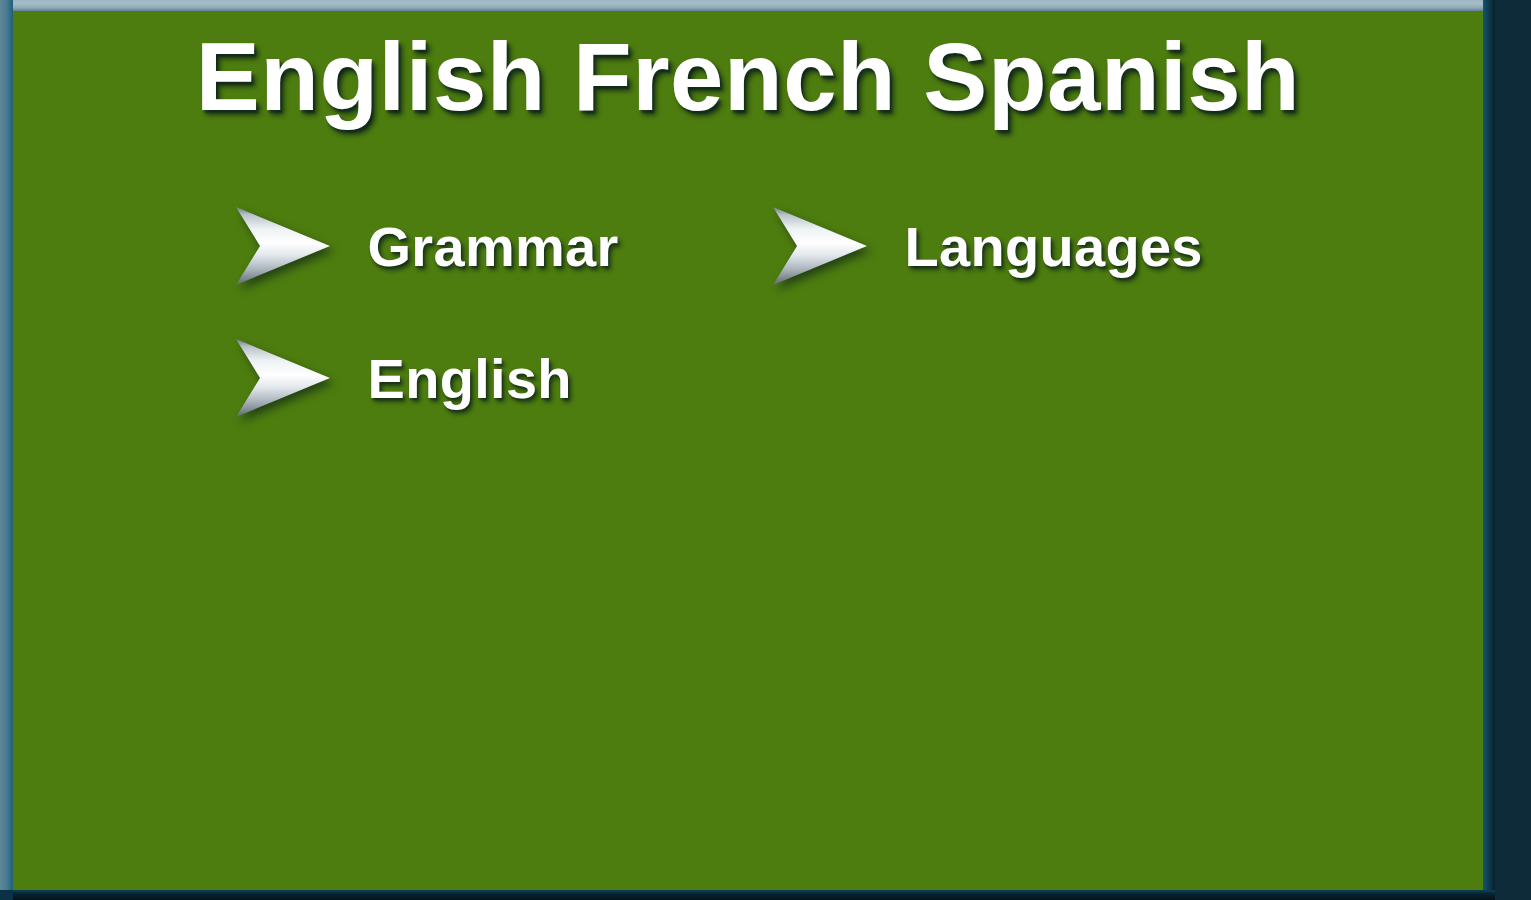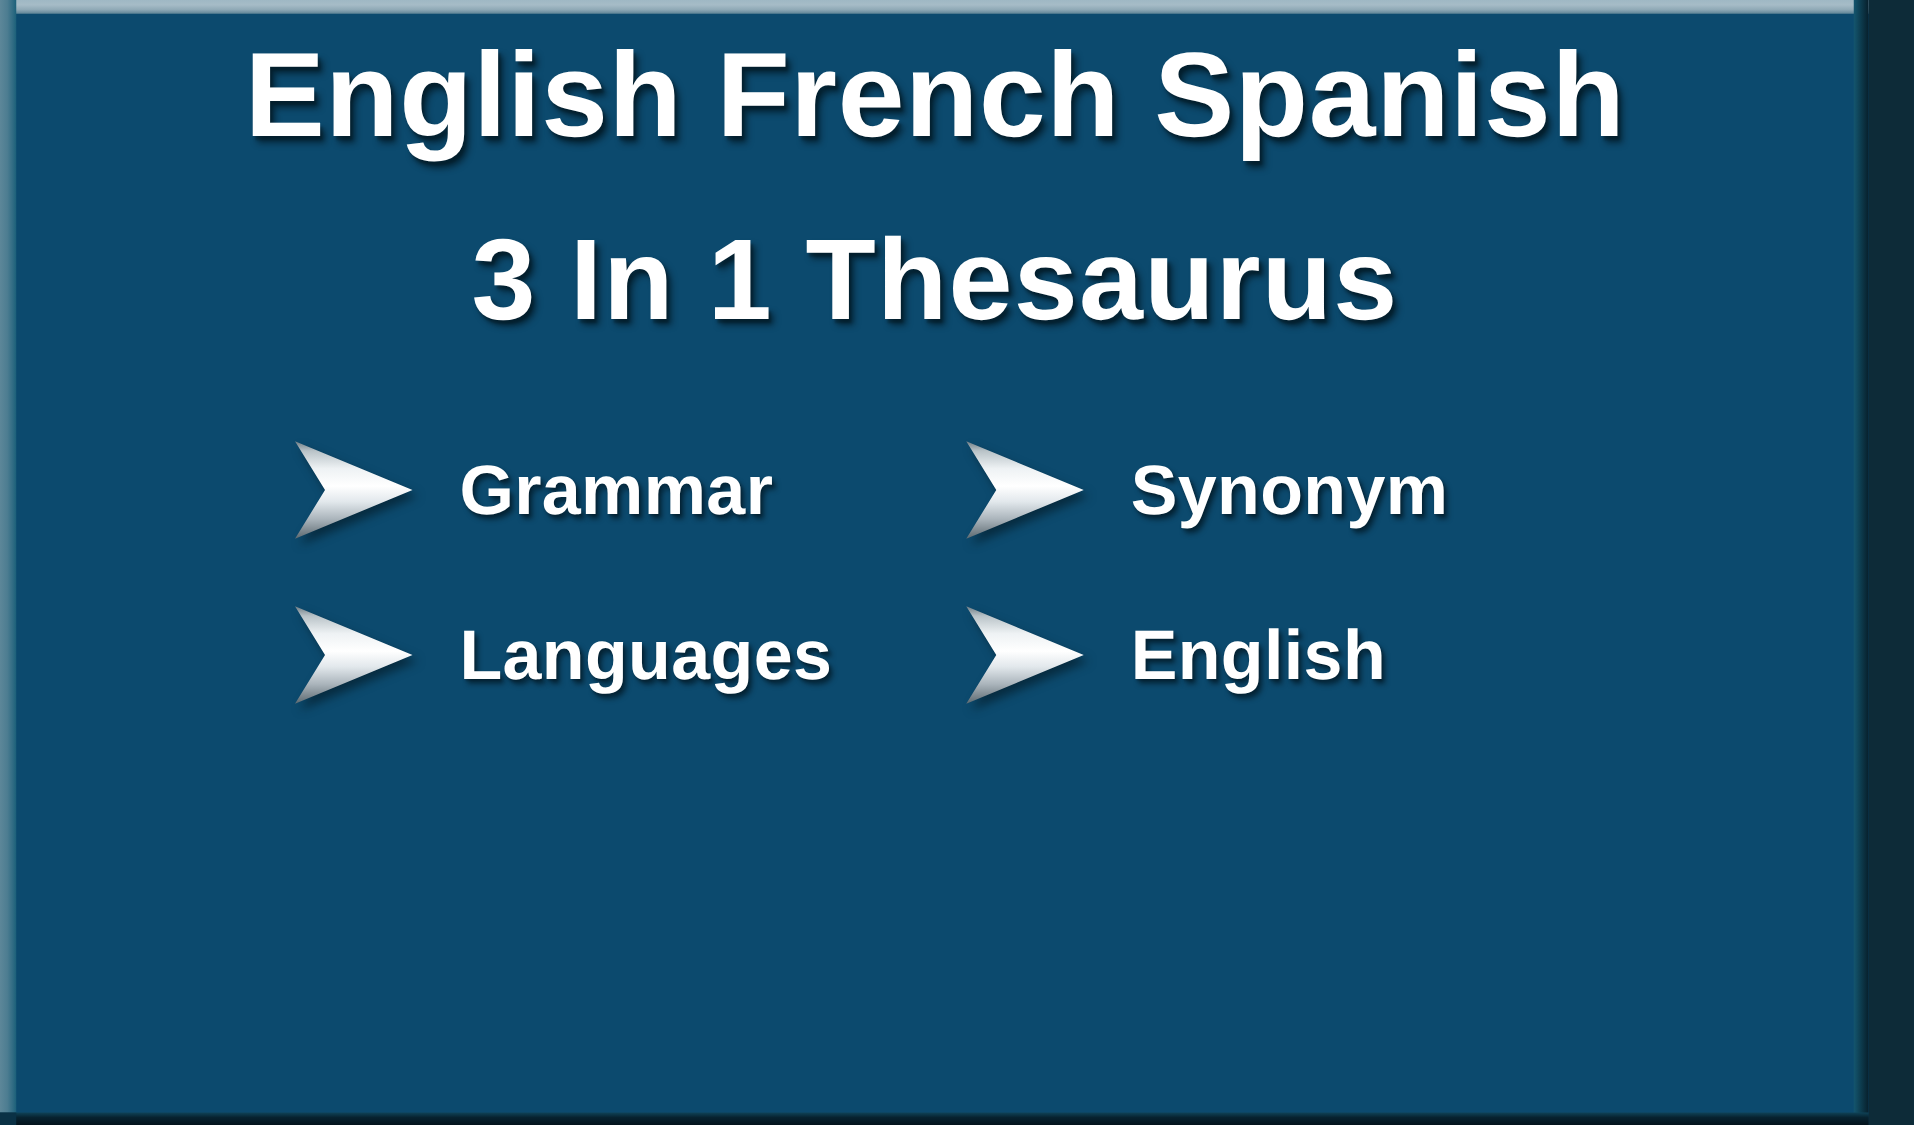--- a/index.html
+++ b/index.html
@@ -10,21 +10,21 @@
   }
   body {
     font-family: "Liberation Sans", sans-serif;
   }
 
   #promo-banner {
     position: relative;
     width: 1495px;
     height: 900px;
     overflow: hidden;
-    background: #0c4a6e;
+    background: #4d7c0f;
     box-sizing: border-box;
   }
 
   
   .edge {
     position: absolute;
     pointer-events: none;
   }
   .edge-top {
     left: 0; top: 0; width: 100%; height: 11px;
@@ -169,21 +169,20 @@
   <div class="edge edge-top"></div>
   <div class="edge edge-left"></div>
   <div class="edge edge-right"></div>
   <div class="edge edge-bottom"></div>
   <div class="edge edge-corner-bl"></div>
 
   <div class="content">
 
     <div class="title-block">
       <div class="title-line title-line-1">English French Spanish</div>
-      <div class="title-line title-line-2"><span>3 In 1</span><span class="title-gap"></span><span>Thesaurus</span></div>
     </div>
 
 
     <div class="features">
 
       <div class="feature-item">
         <svg class="arrow-icon" viewBox="0 0 104 82">
           <defs>
             <linearGradient id="metal0" x1="0" y1="0" x2="0" y2="1">
               <stop offset="0%" stop-color="#6e7c84"></stop>
@@ -193,37 +192,20 @@
               <stop offset="62%" stop-color="#e2e8ec"></stop>
               <stop offset="80%" stop-color="#aab4bb"></stop>
               <stop offset="100%" stop-color="#5c6970"></stop>
             </linearGradient>
           </defs>
           <path d="M6 2 L100 41 L6 80 L30 41 Z" fill="url(#metal0)"></path>
         </svg>
         <span class="feature-label">Grammar</span>
       </div>
 
-      <div class="feature-item">
-        <svg class="arrow-icon" viewBox="0 0 104 82">
-          <defs>
-            <linearGradient id="metal1" x1="0" y1="0" x2="0" y2="1">
-              <stop offset="0%" stop-color="#6e7c84"></stop>
-              <stop offset="10%" stop-color="#b9c3c8"></stop>
-              <stop offset="28%" stop-color="#eef2f4"></stop>
-              <stop offset="46%" stop-color="#ffffff"></stop>
-              <stop offset="62%" stop-color="#e2e8ec"></stop>
-              <stop offset="80%" stop-color="#aab4bb"></stop>
-              <stop offset="100%" stop-color="#5c6970"></stop>
-            </linearGradient>
-          </defs>
-          <path d="M6 2 L100 41 L6 80 L30 41 Z" fill="url(#metal1)"></path>
-        </svg>
-        <span class="feature-label">Synonym</span>
-      </div>
 
       <div class="feature-item">
         <svg class="arrow-icon" viewBox="0 0 104 82">
           <defs>
             <linearGradient id="metal2" x1="0" y1="0" x2="0" y2="1">
               <stop offset="0%" stop-color="#6e7c84"></stop>
               <stop offset="10%" stop-color="#b9c3c8"></stop>
               <stop offset="28%" stop-color="#eef2f4"></stop>
               <stop offset="46%" stop-color="#ffffff"></stop>
               <stop offset="62%" stop-color="#e2e8ec"></stop>

